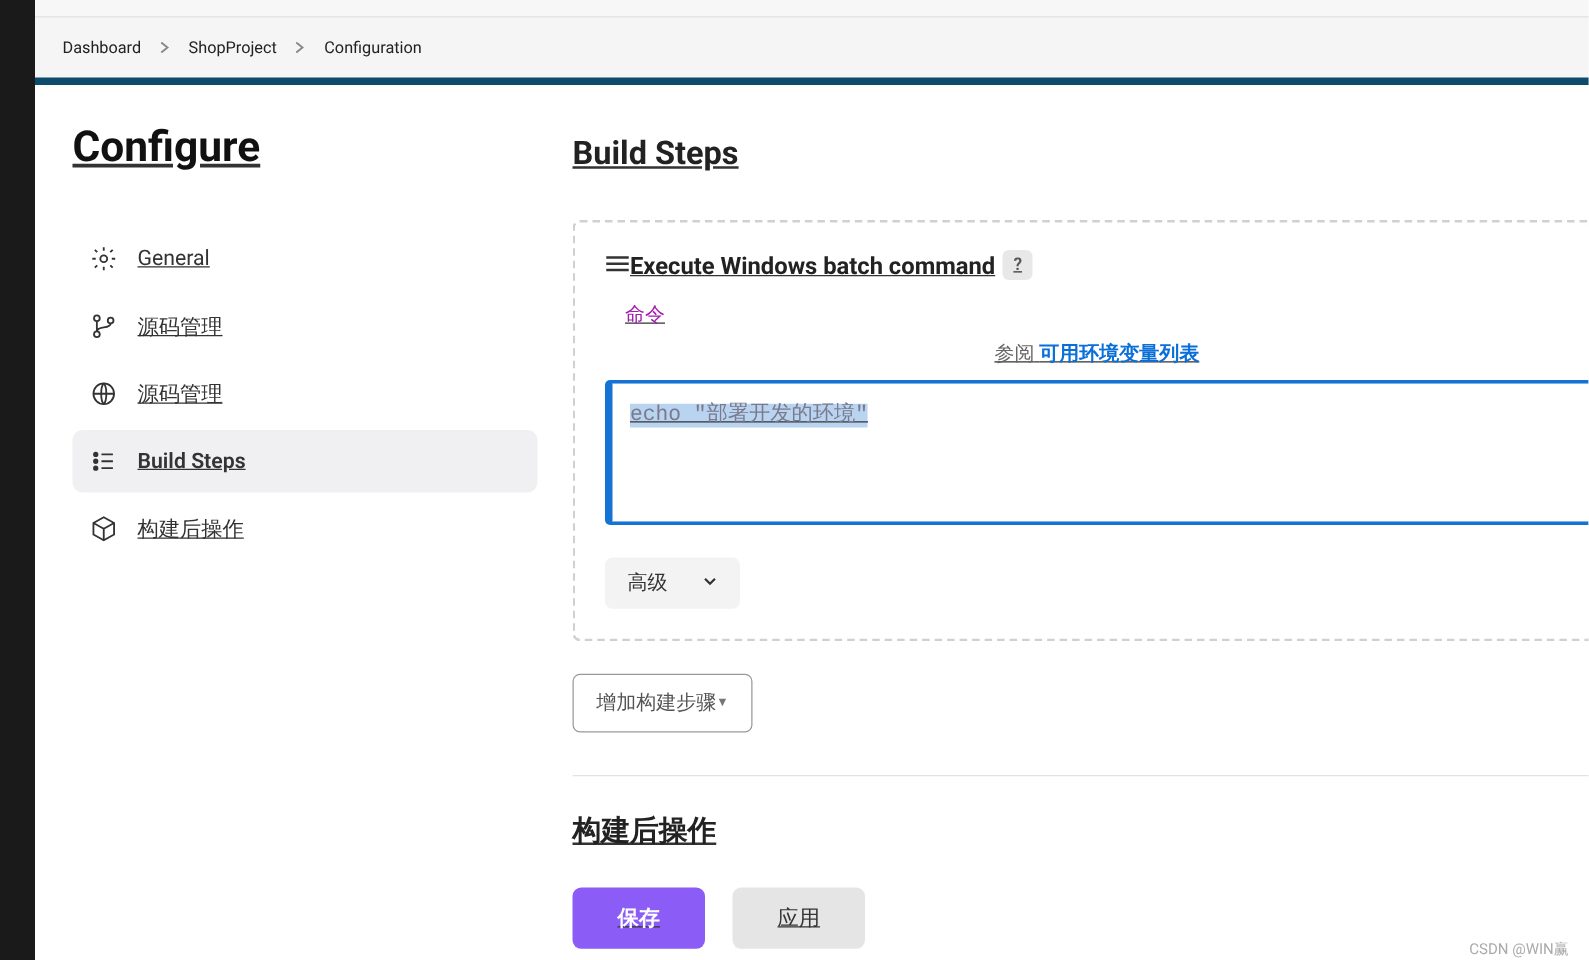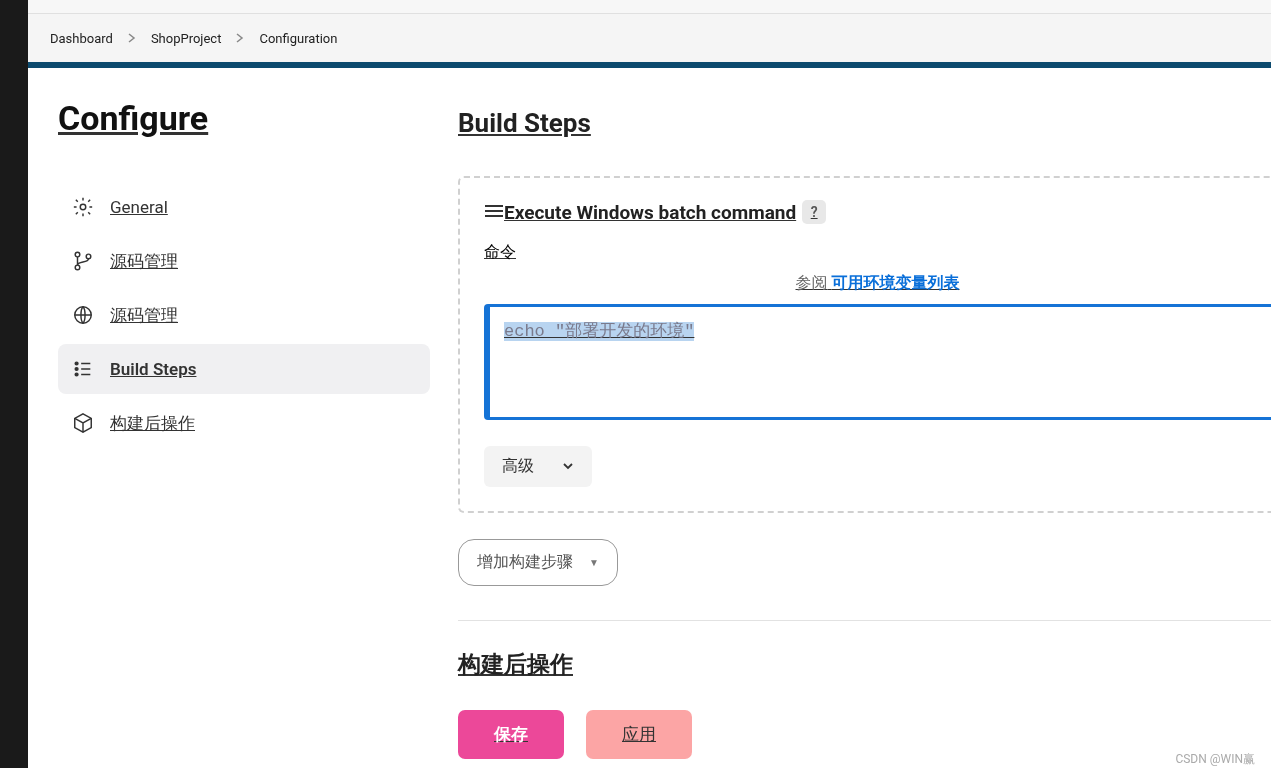--- a/index.html
+++ b/index.html
@@ -90,21 +90,21 @@
       align-items: center;
       margin-bottom: 18px;
     }
     .drag-icon svg { width: 20px; height: 14px; }
     .step-title { font-size: 19px; font-weight: 700; color: #222; }
     .help-badge {
       width: 24px; height: 24px; border-radius: 5px; background: #e8e8e8;
       display: flex; align-items: center; justify-content: center;
       font-size: 14px; font-weight: 600; color: #555; margin-left: 6px;
     }
-    .field-label { font-size: 16px; color: #000000; margin-bottom: 10px; margin-left: 0; }
+    .field-label { font-size: 16px; color: #a21caf; margin-bottom: 10px; margin-left: 16px; }
     .field-hint { font-size: 16px; color: #666; margin-bottom: 10px; text-align: center; }
     .field-hint a { color: #0a6fd9; font-weight: 600; text-decoration: none; }
     .code-input {
       width: 100%;
       min-height: 116px;
       border: 3px solid #1573d6;
       border-right: none;
       border-radius: 4px 0 0 4px;
       border-left-width: 6px;
       padding: 12px 14px;
@@ -117,34 +117,34 @@
     }
     .code-input .sel { background: #b8d4f0; }
     .adv-btn {
       display: inline-flex; align-items: center; gap: 28px;
       background: #f3f3f3; border: none; border-radius: 6px;
       padding: 10px 18px; font-size: 16px; color: #333; cursor: pointer;
       margin-top: 26px;
     }
     .adv-btn svg { width: 12px; height: 12px; stroke: #333; }
     .add-step-btn {
-      display: inline-flex; align-items: center; gap: 16px;
-      background: #fff; border: 1.5px solid #999; border-radius: 16px;
+      display: inline-flex; align-items: center; gap: 0;
+      background: #fff; border: 1.5px solid #999; border-radius: 6px;
       padding: 12px 18px; font-size: 16px; color: #555; cursor: pointer;
     }
     .add-step-btn .caret { font-size: 10px; color: #777; }
     .divider { height: 1px; background: #e2e2e2; margin: 34px 0 28px 0; }
     .post-title { font-size: 23px; font-weight: 700; color: #222; margin-bottom: 30px; }
     .action-bar { display: flex; gap: 22px; padding-bottom: 6px; }
     .btn-primary {
-      background: #ec4899; color: #fff; border: none; border-radius: 7px;
+      background: #8b5cf6; color: #fff; border: none; border-radius: 7px;
       padding: 13px 36px; font-size: 17px; font-weight: 600; cursor: pointer;
     }
     .btn-secondary {
-      background: #fca5a5; color: #333; border: none; border-radius: 7px;
+      background: #e5e5e5; color: #333; border: none; border-radius: 7px;
       padding: 13px 36px; font-size: 17px; cursor: pointer;
     }
     .watermark {
       position: fixed; right: 16px; bottom: 0; font-size: 12px; color: #aaa;
     }
   </style>
 </head>
 <body>
 
 <div class="left-bar"></div>

